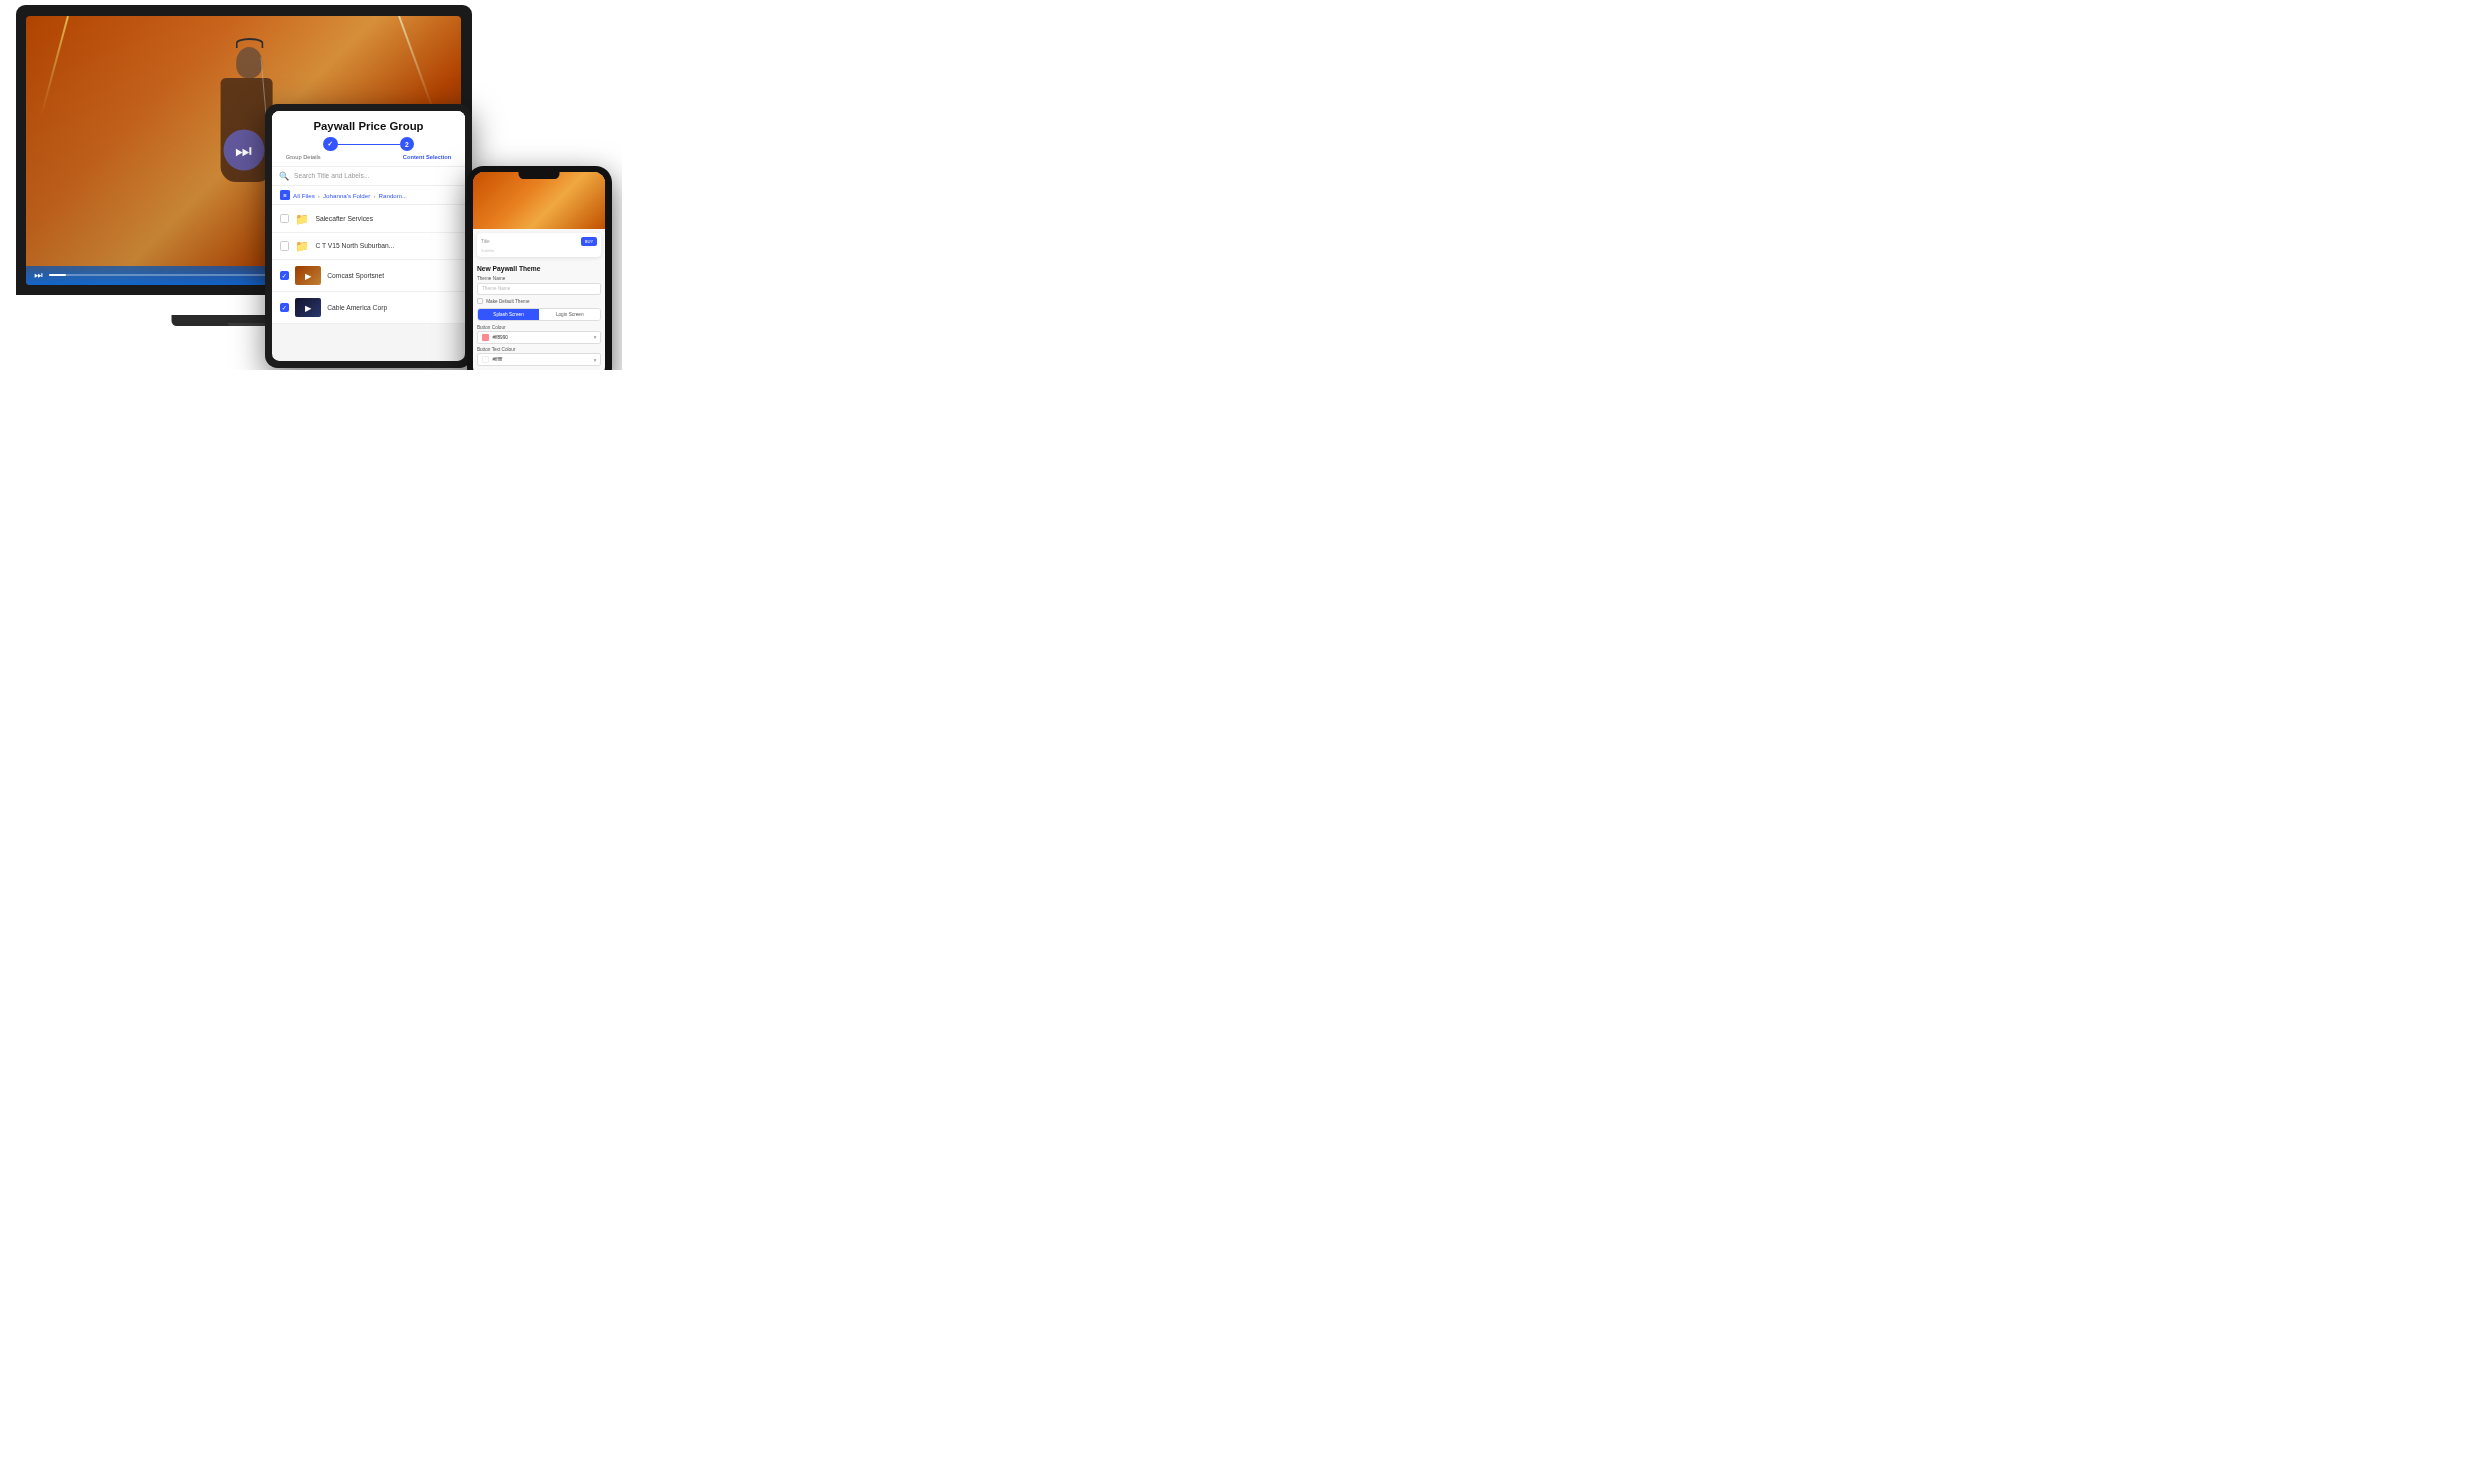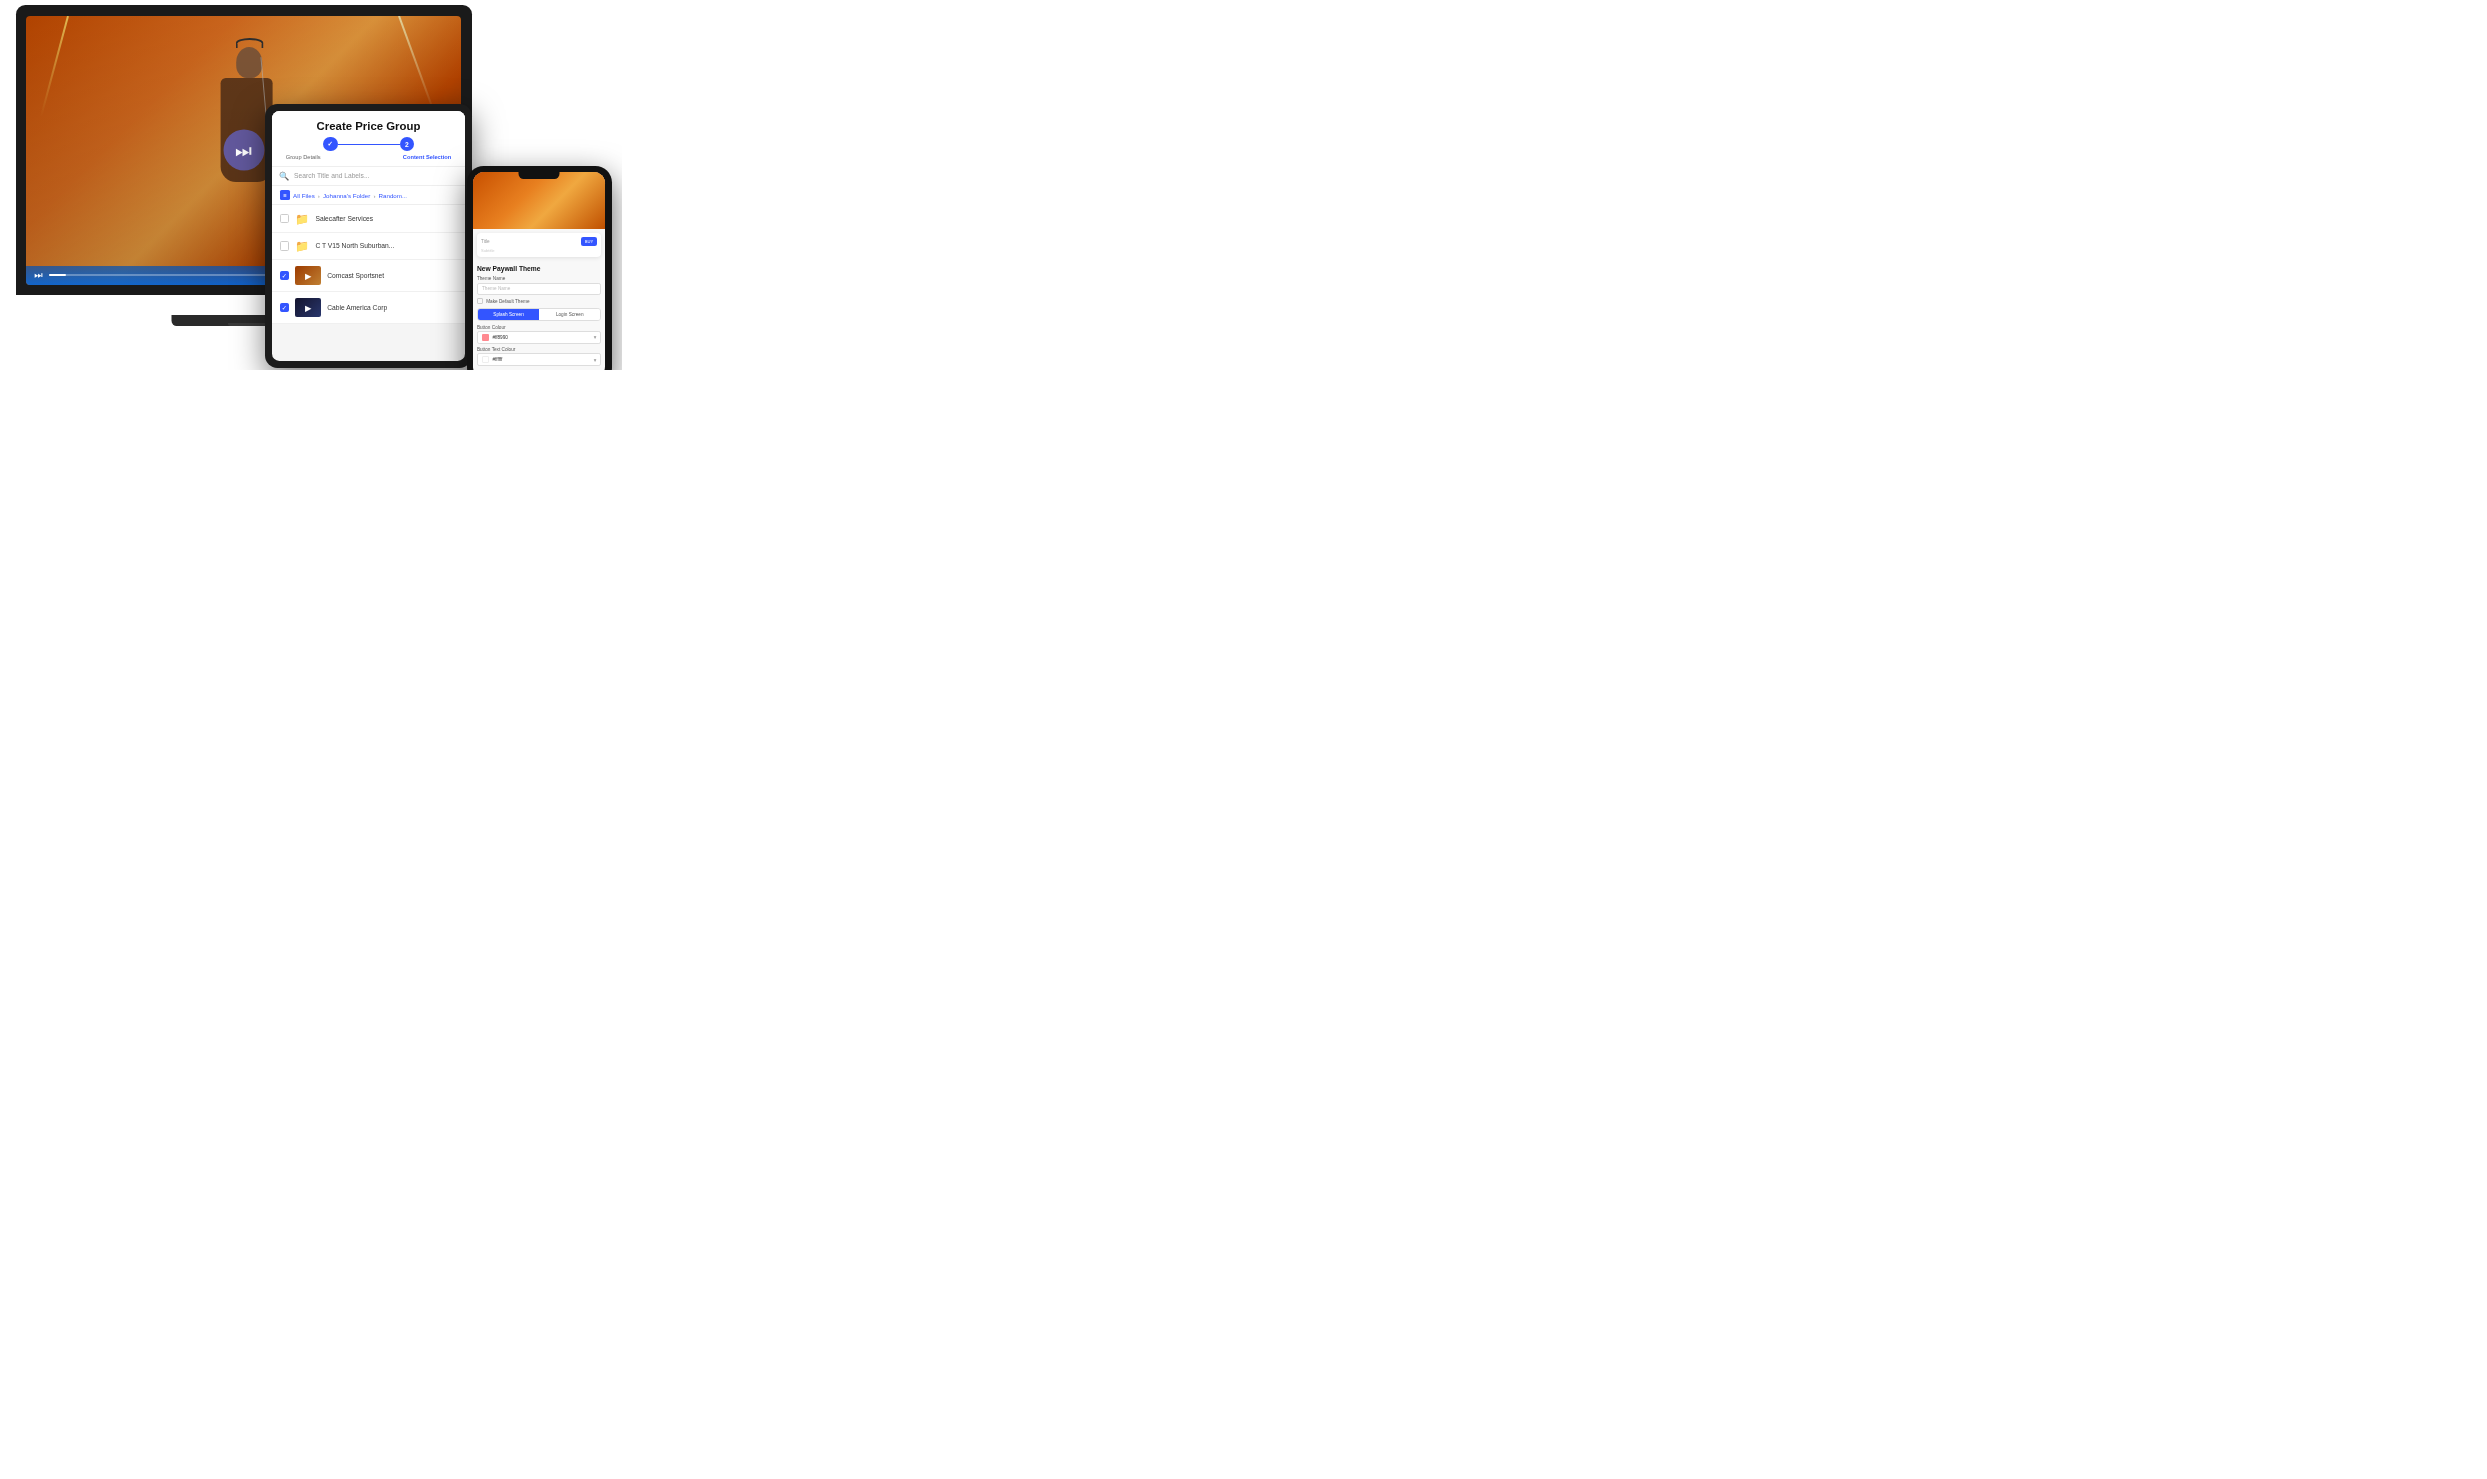--- a/index.html
+++ b/index.html
@@ -644,21 +644,21 @@
         </div>
       </div>
     </div>
     <div class="laptop-base"></div>
   </div>
 
   <div class="tablet">
     <div class="tablet-screen">
 
       <div class="tablet-header">
-        <div class="tablet-title">Create Price Group</div>
+        <div class="tablet-title">Paywall Price Group</div>
 
         <div class="stepper">
           <div class="step-circle done">
             <span>✓</span>
           </div>
           <div class="step-line"></div>
           <div class="step-circle active">
             <span>2</span>
           </div>
         </div>

